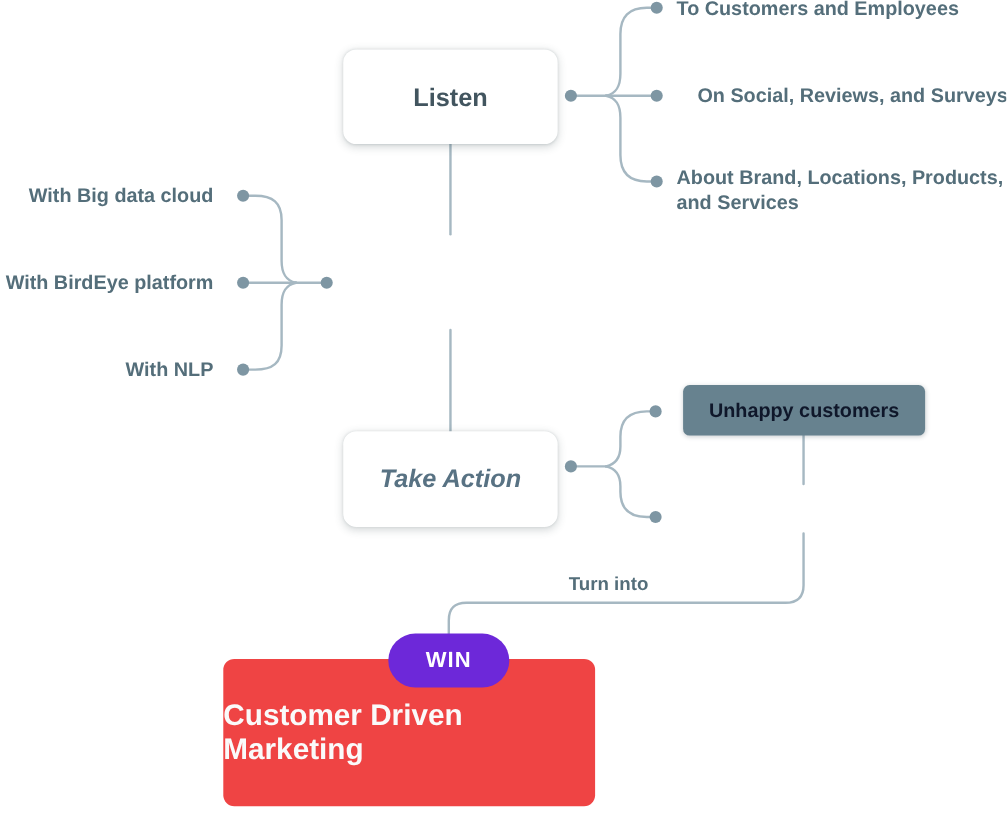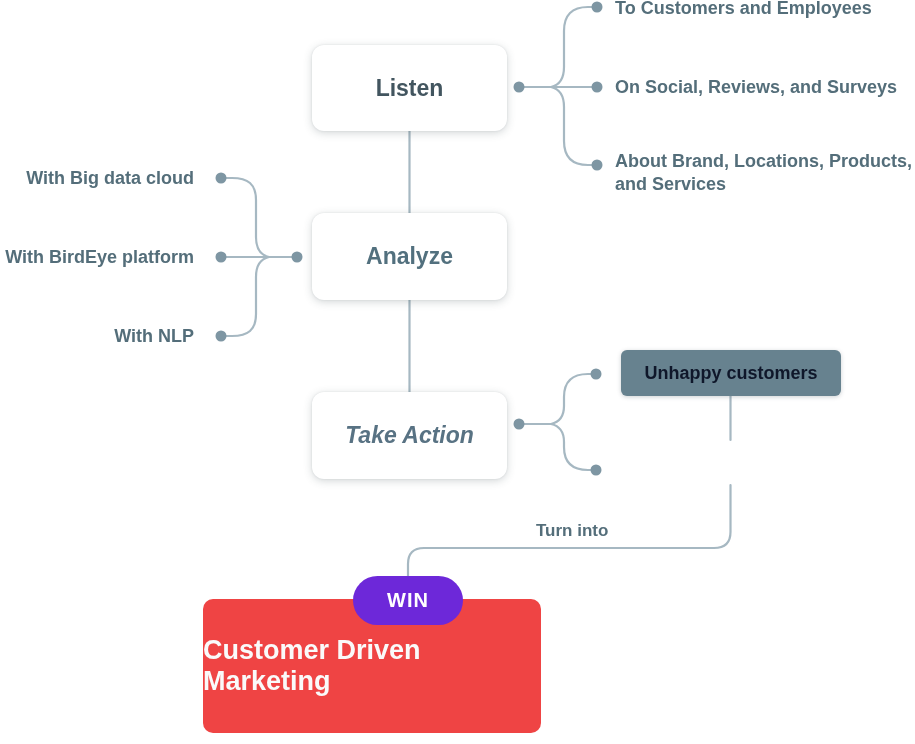--- a/index.html
+++ b/index.html
@@ -56,21 +56,21 @@
   .side-label {
     position: absolute;
     font-weight: 700;
     font-size: 18px;
     line-height: 23px;
     color: #546e7a;
     z-index: 2;
     white-space: nowrap;
   }
   .label-out-1 { left: 615px; top: -3px; }
-  .label-out-2 { left: 615px; top: 76px; }
+  .label-out-2 { left: 634px; top: 76px; }
   .label-out-3 { left: 615px; top: 150px; width: 312px; white-space: normal; }
   .label-in-1 { right: 721px; top: 167px; }
   .label-in-2 { right: 721px; top: 246px; }
   .label-in-3 { right: 721px; top: 325px; }
 
   .customer-box {
     position: absolute;
     left: 621px;
     width: 220px;
     height: 45px;
@@ -89,21 +89,20 @@
   .customer-happy   { top: 440px; }
 
   .turn-into-label {
     position: absolute;
     left: 517px;
     top: 521px;
     font-weight: 700;
     font-size: 17px;
     color: #546e7a;
     z-index: 2;
-    margin-left: 19px;
   }
 
   .result-box {
     position: absolute;
     left: 203px;
     top: 599px;
     width: 338px;
     height: 134px;
     background: #ef4444;
     border-radius: 10px;
@@ -170,23 +169,20 @@
     <circle cx="221" cy="257" r="5.5"></circle>
     <circle cx="221" cy="336" r="5.5"></circle>
     <circle cx="519" cy="424" r="5.5"></circle>
     <circle cx="596" cy="374" r="5.5"></circle>
     <circle cx="596" cy="470" r="5.5"></circle>
   </svg>
 
   <div class="stage-box stage-listen">
     <span>Listen</span>
   </div>
-  <div class="stage-box stage-analyze">
-    <span>Analyze</span>
-  </div>
   <div class="stage-box stage-take-action">
     <span>Take Action</span>
   </div>
 
   <div class="side-label label-out-1">To Customers and Employees</div>
   <div class="side-label label-out-2">On Social, Reviews, and Surveys</div>
   <div class="side-label label-out-3">About Brand, Locations, Products, and Services</div>
 
   <div class="side-label label-in-1">With Big data cloud</div>
   <div class="side-label label-in-2">With BirdEye platform</div>

